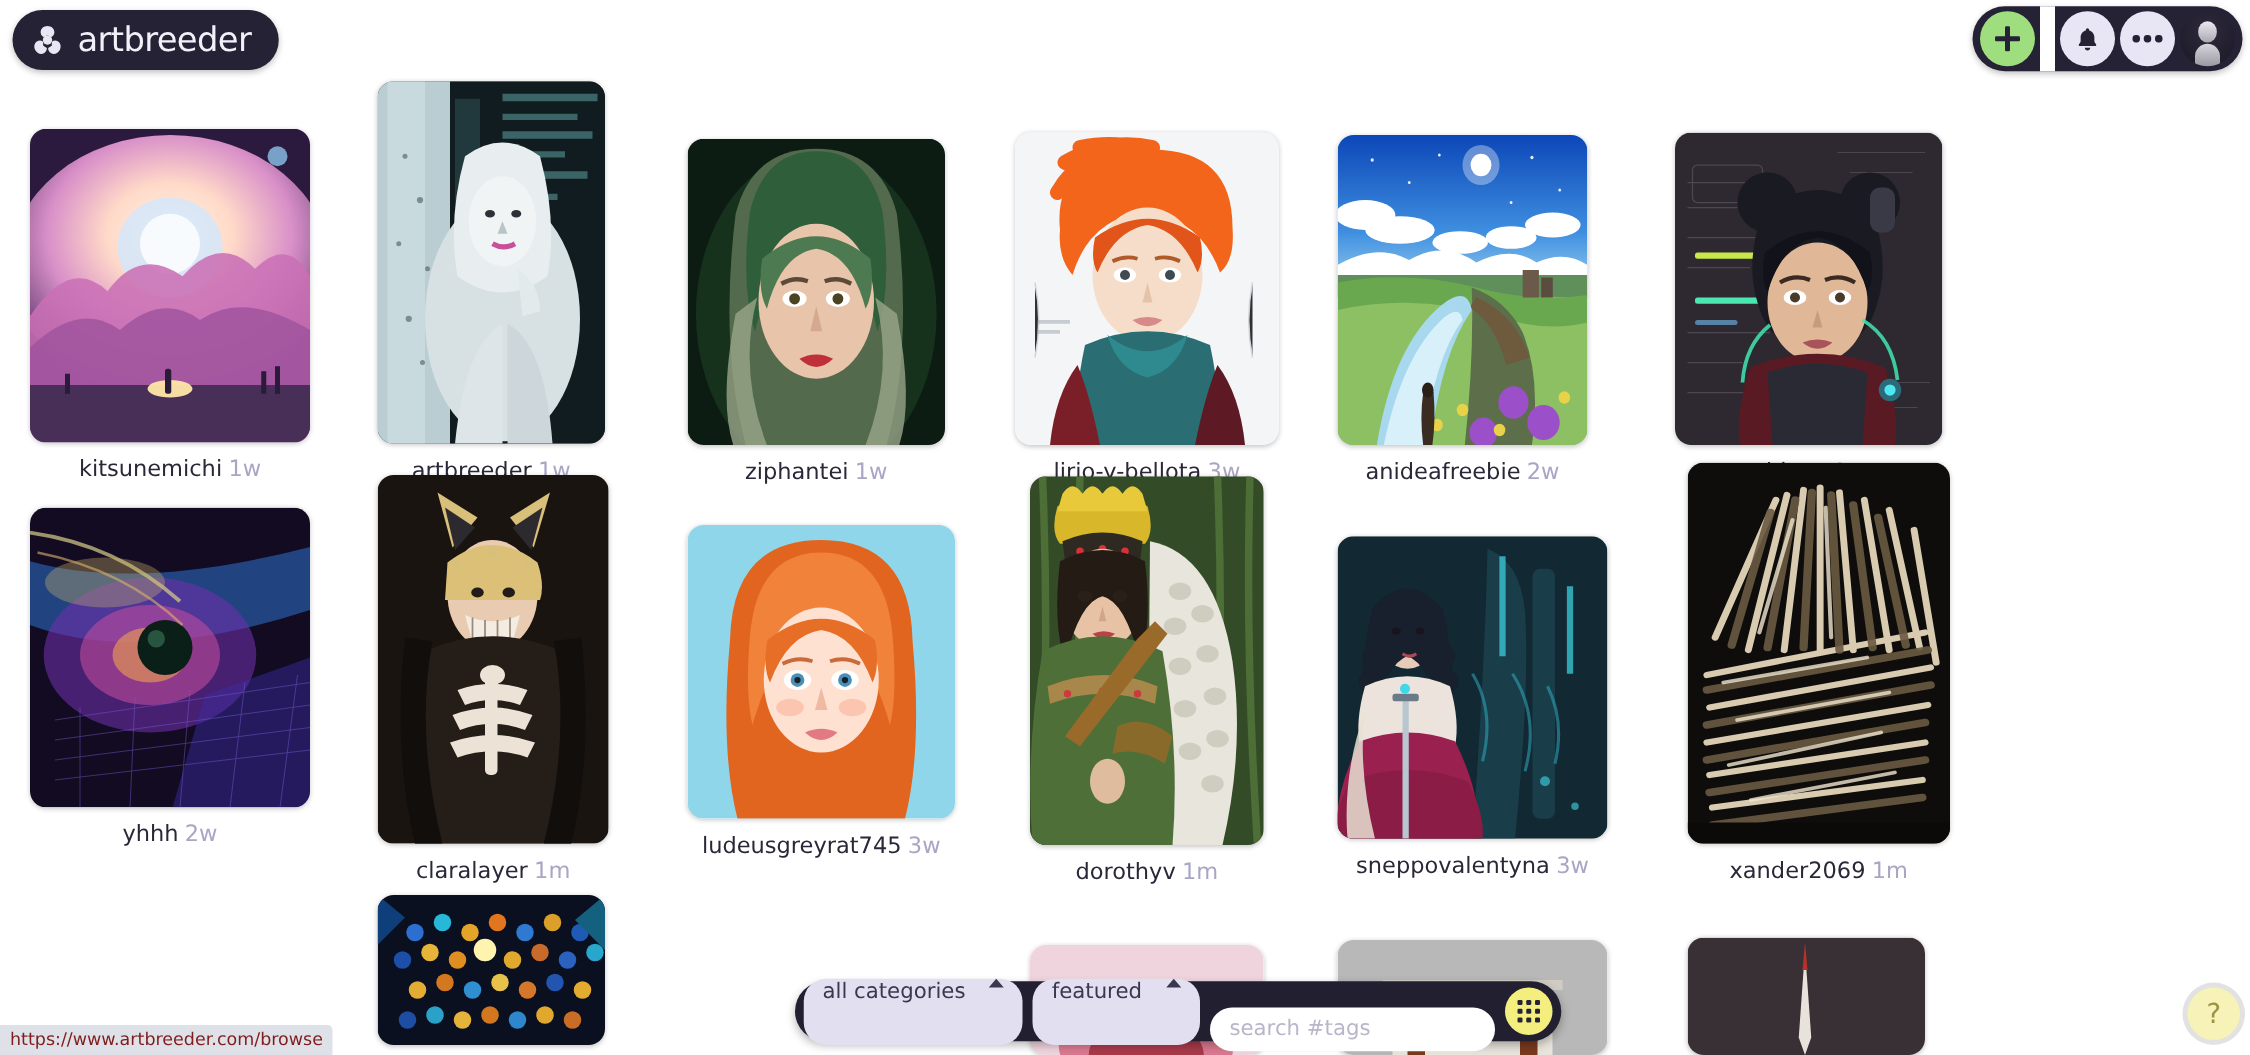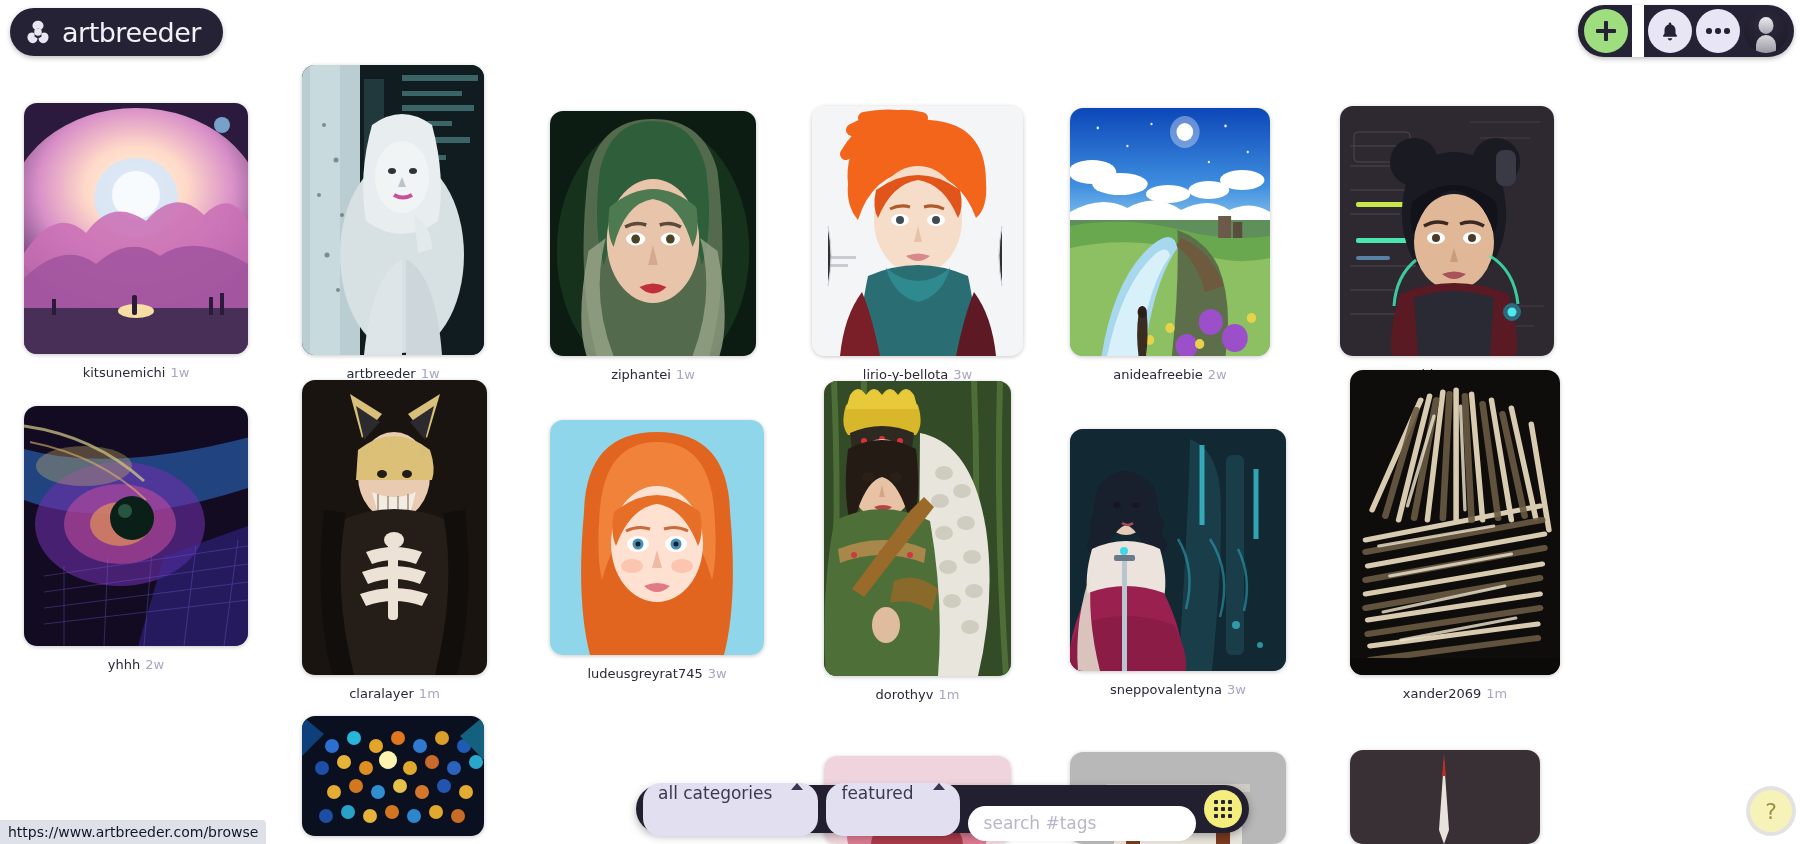--- a/index.html
+++ b/index.html
@@ -77,21 +77,21 @@
   }
   .col { position:absolute; top:0; width:248px; }
   .card { position:absolute; cursor:pointer; }
   .thumb {
     width:100%; border-radius:13px; overflow:hidden; display:block;
     box-shadow: 0 1px 4px rgba(0,0,0,.22);
     position:relative;
   }
   .cap {
     text-align:center; margin-top:11px;
-    font-size:13px; color:#2a2838; white-space:nowrap;
+    font-size:18px; color:#2a2838; white-space:nowrap;
     font-family:"DejaVu Sans","Liberation Sans",sans-serif;
   }
   .cap .age { color:#a9a6c4; margin-left:5px; }
 
   
   .filterbar {
     position:absolute; left:636px; bottom:11px;
     height: 48px; background:#221f30; border-radius:26px;
     display:flex; align-items:center; padding:0 7px; gap:8px;
     box-shadow: 0 3px 8px rgba(0,0,0,.3); z-index: 40;
@@ -123,21 +123,21 @@
     position:absolute; right:8px; bottom:12px;
     width:42px;height:42px;border-radius:50%;
     background:#f7f2b8; color:#9a9545; font-size:22px;
     display:flex;align-items:center;justify-content:center; cursor:pointer;
     z-index:50; box-shadow:0 0 0 4px rgba(190,190,190,.45);
   }
 
   
   .statusbar {
     position:absolute; left:0; bottom:0; height:24px;
-    background:#dfe1e8; color:#0f172a; font-size:14px;
+    background:#dfe1e8; color:#7f1d1d; font-size:14px;
     display:flex; align-items:center; padding:0 8px;
     border-top-right-radius:4px; z-index:60;
     font-family:"DejaVu Sans","Liberation Sans",sans-serif;
   }
 </style>
 </head>
 <body>
 
 <div id="app">
 

